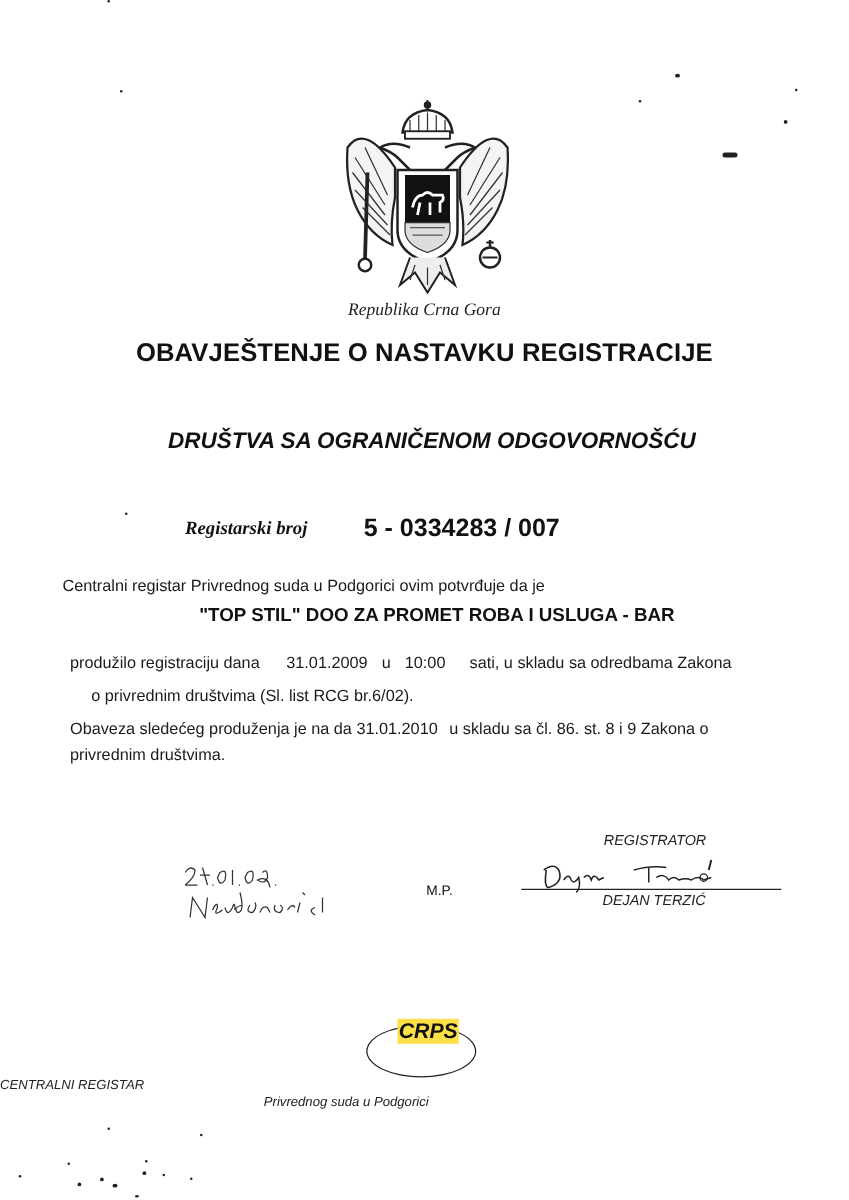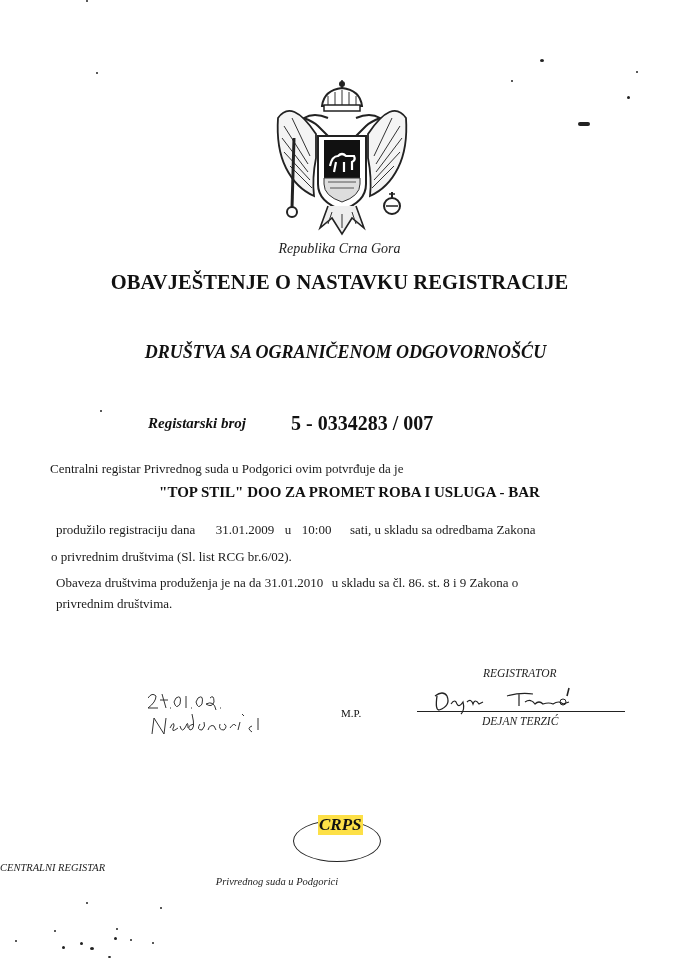--- a/index.html
+++ b/index.html
@@ -1,20 +1,20 @@
 <!DOCTYPE html>
 <html><head>
   <meta charset="utf-8">
   <style>
     html, body { margin: 0; padding: 0; }
     body {
       width: 679px; height: 960px; background: #ffffff; position: relative; overflow: hidden;
       font-family: "Liberation Sans", sans-serif; color: #111;
     }
-    .abs { position: absolute; font-family: Liberation Serif, serif; }
+    .abs { position: absolute; }
     .speck { position: absolute; background: #222; border-radius: 50%; }
     #coat { left: 272px; top: 78px; width: 140px; height: 160px; }
     #republic {
       left: 0; width: 679px; top: 241px; text-align: center;
       font-family: "Liberation Serif", serif; font-style: italic; font-size: 14px; color: #222;
     }
     #title {
       left: 0; width: 679px; top: 271px; text-align: center;
       font-weight: bold; font-size: 20.5px; letter-spacing: 0.1px;
     }
@@ -25,21 +25,21 @@
     #reg-label {
       left: 148px; top: 415px; font-family: "Liberation Serif", serif; font-weight: bold; font-style: italic; font-size: 15px;
     }
     #reg-number {
       left: 291px; top: 412px; font-weight: bold; font-size: 20px;
     }
     .body-text { font-size: 13px; color: #1a1a1a; white-space: nowrap; }
     #line1 { left: 50px; top: 461px; }
     #company { left: 0; width: 679px; text-align: center; top: 484px; font-weight: bold; font-size: 15px; padding-left: 20px; box-sizing: border-box; }
     #line2 { left: 56px; top: 522px; }
-    #line3 { left: 51px; top: 549px; }
+    #line3 { left: 73px; top: 549px; }
     #line4 { left: 56px; top: 575px; }
     #line5 { left: 56px; top: 596px; }
     .gap { display: inline-block; }
     #registrator-title { left: 483px; top: 667px; font-style: italic; font-size: 11.5px; color: #222; }
     #mp { left: 341px; top: 707px; font-size: 11px; }
     #sig-line { left: 417px; top: 711px; width: 208px; height: 1px; background: #222; }
     #registrator-name { left: 482px; top: 715px; font-style: italic; font-size: 11.5px; color: #222; }
     #sig { left: 417px; top: 684px; }
     #handwritten { left: 148px; top: 690px; }
     #crps-ellipse { left: 293px; top: 820px; width: 86px; height: 40px; border: 1.4px solid #222; border-radius: 50%; }
@@ -127,21 +127,21 @@
   <span>31.01.2009</span>
   <span class="gap" style="width:4px"></span>
   <span>u</span>
   <span class="gap" style="width:4px"></span>
   <span>10:00</span>
   <span class="gap" style="width:12px"></span>
   <span>sati, u skladu sa odredbama Zakona</span>
 </div>
 <div id="line3" class="abs body-text">o privrednim društvima (Sl. list RCG br.6/02).</div>
 <div id="line4" class="abs body-text">
-  <span>Obaveza društvima produženja je na da</span>
+  <span>Obaveza sledećeg produženja je na da</span>
   <span>31.01.2010</span>
   <span class="gap" style="width:2px"></span>
   <span>u skladu sa čl. 86. st. 8 i 9 Zakona o</span>
 </div>
 <div id="line5" class="abs body-text">privrednim društvima.</div>
 
 <div id="registrator-title" class="abs">REGISTRATOR</div>
 <div id="mp" class="abs">M.P.</div>
 
 <div id="sig" class="abs">

